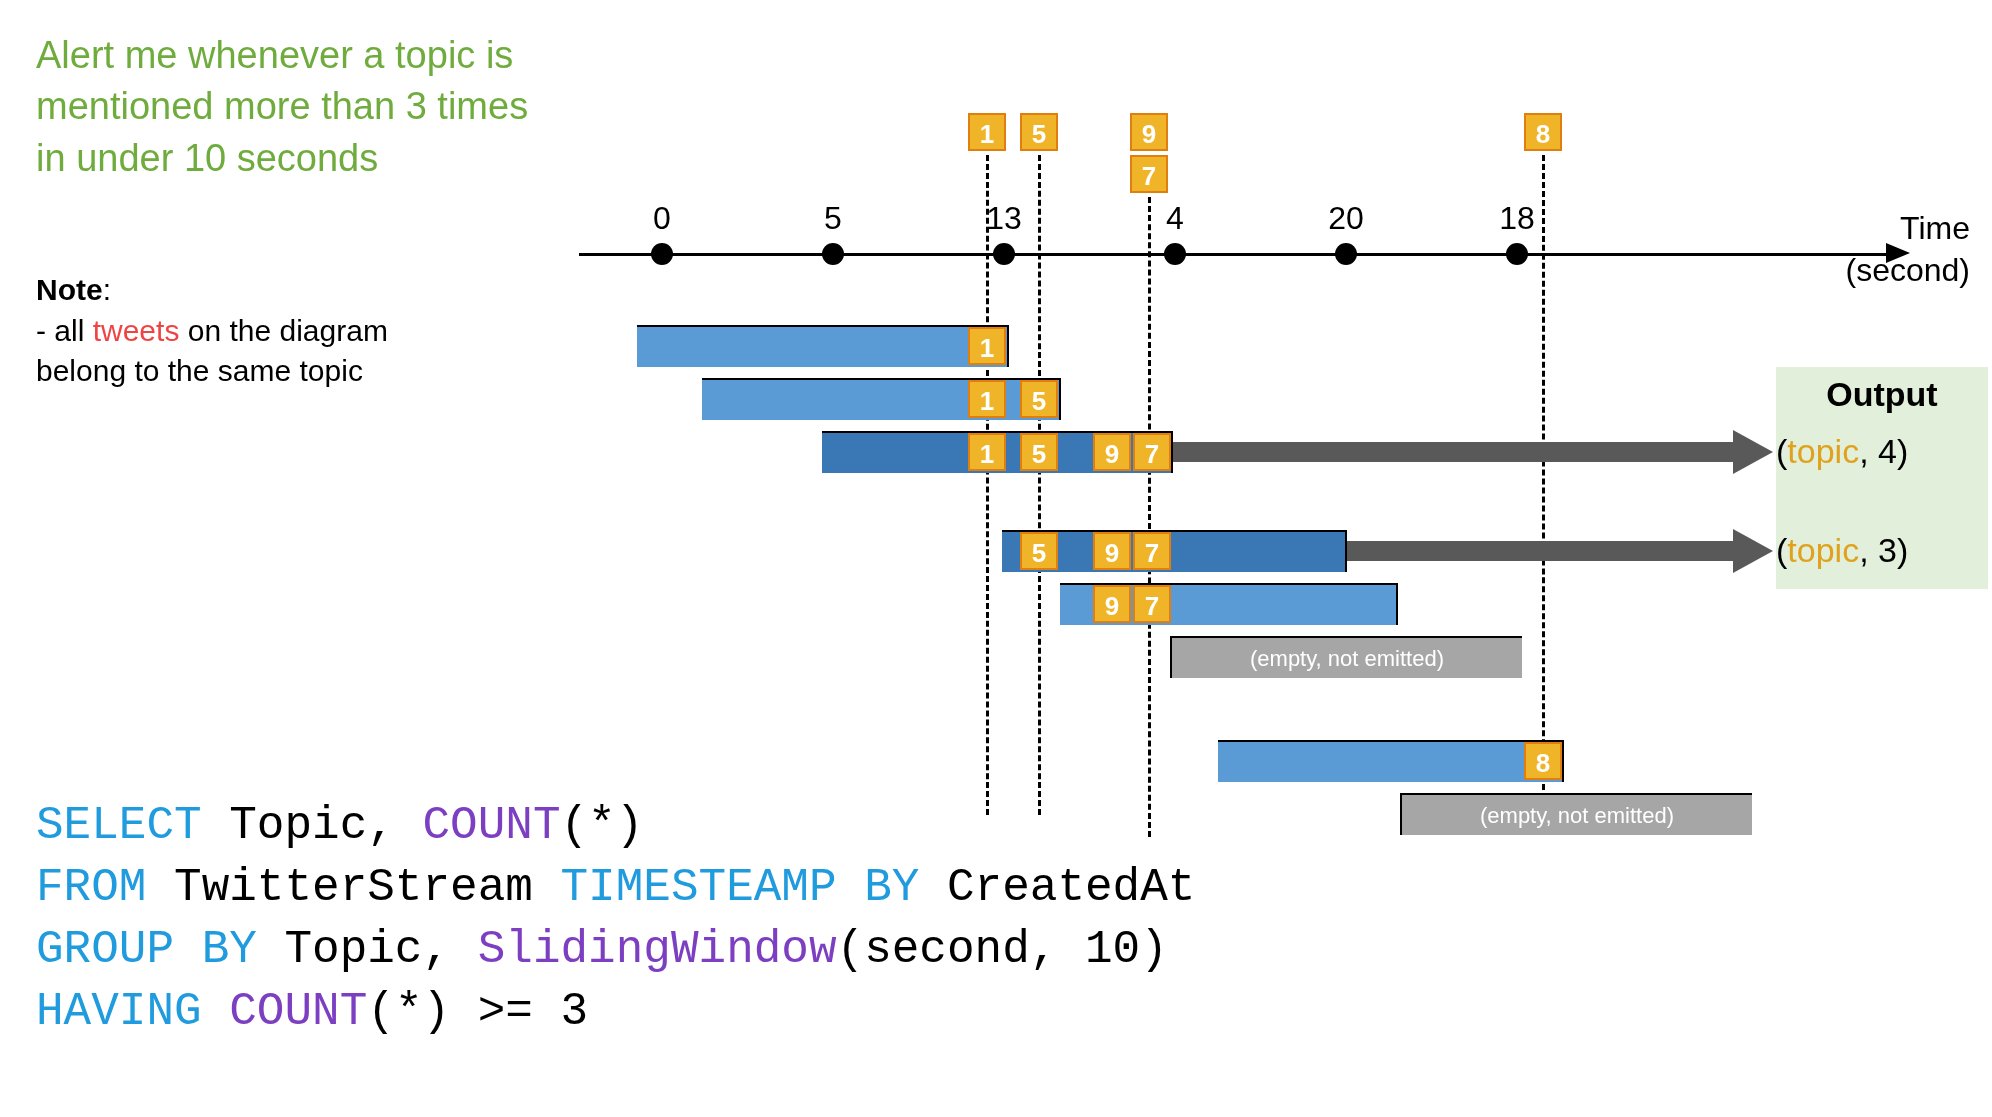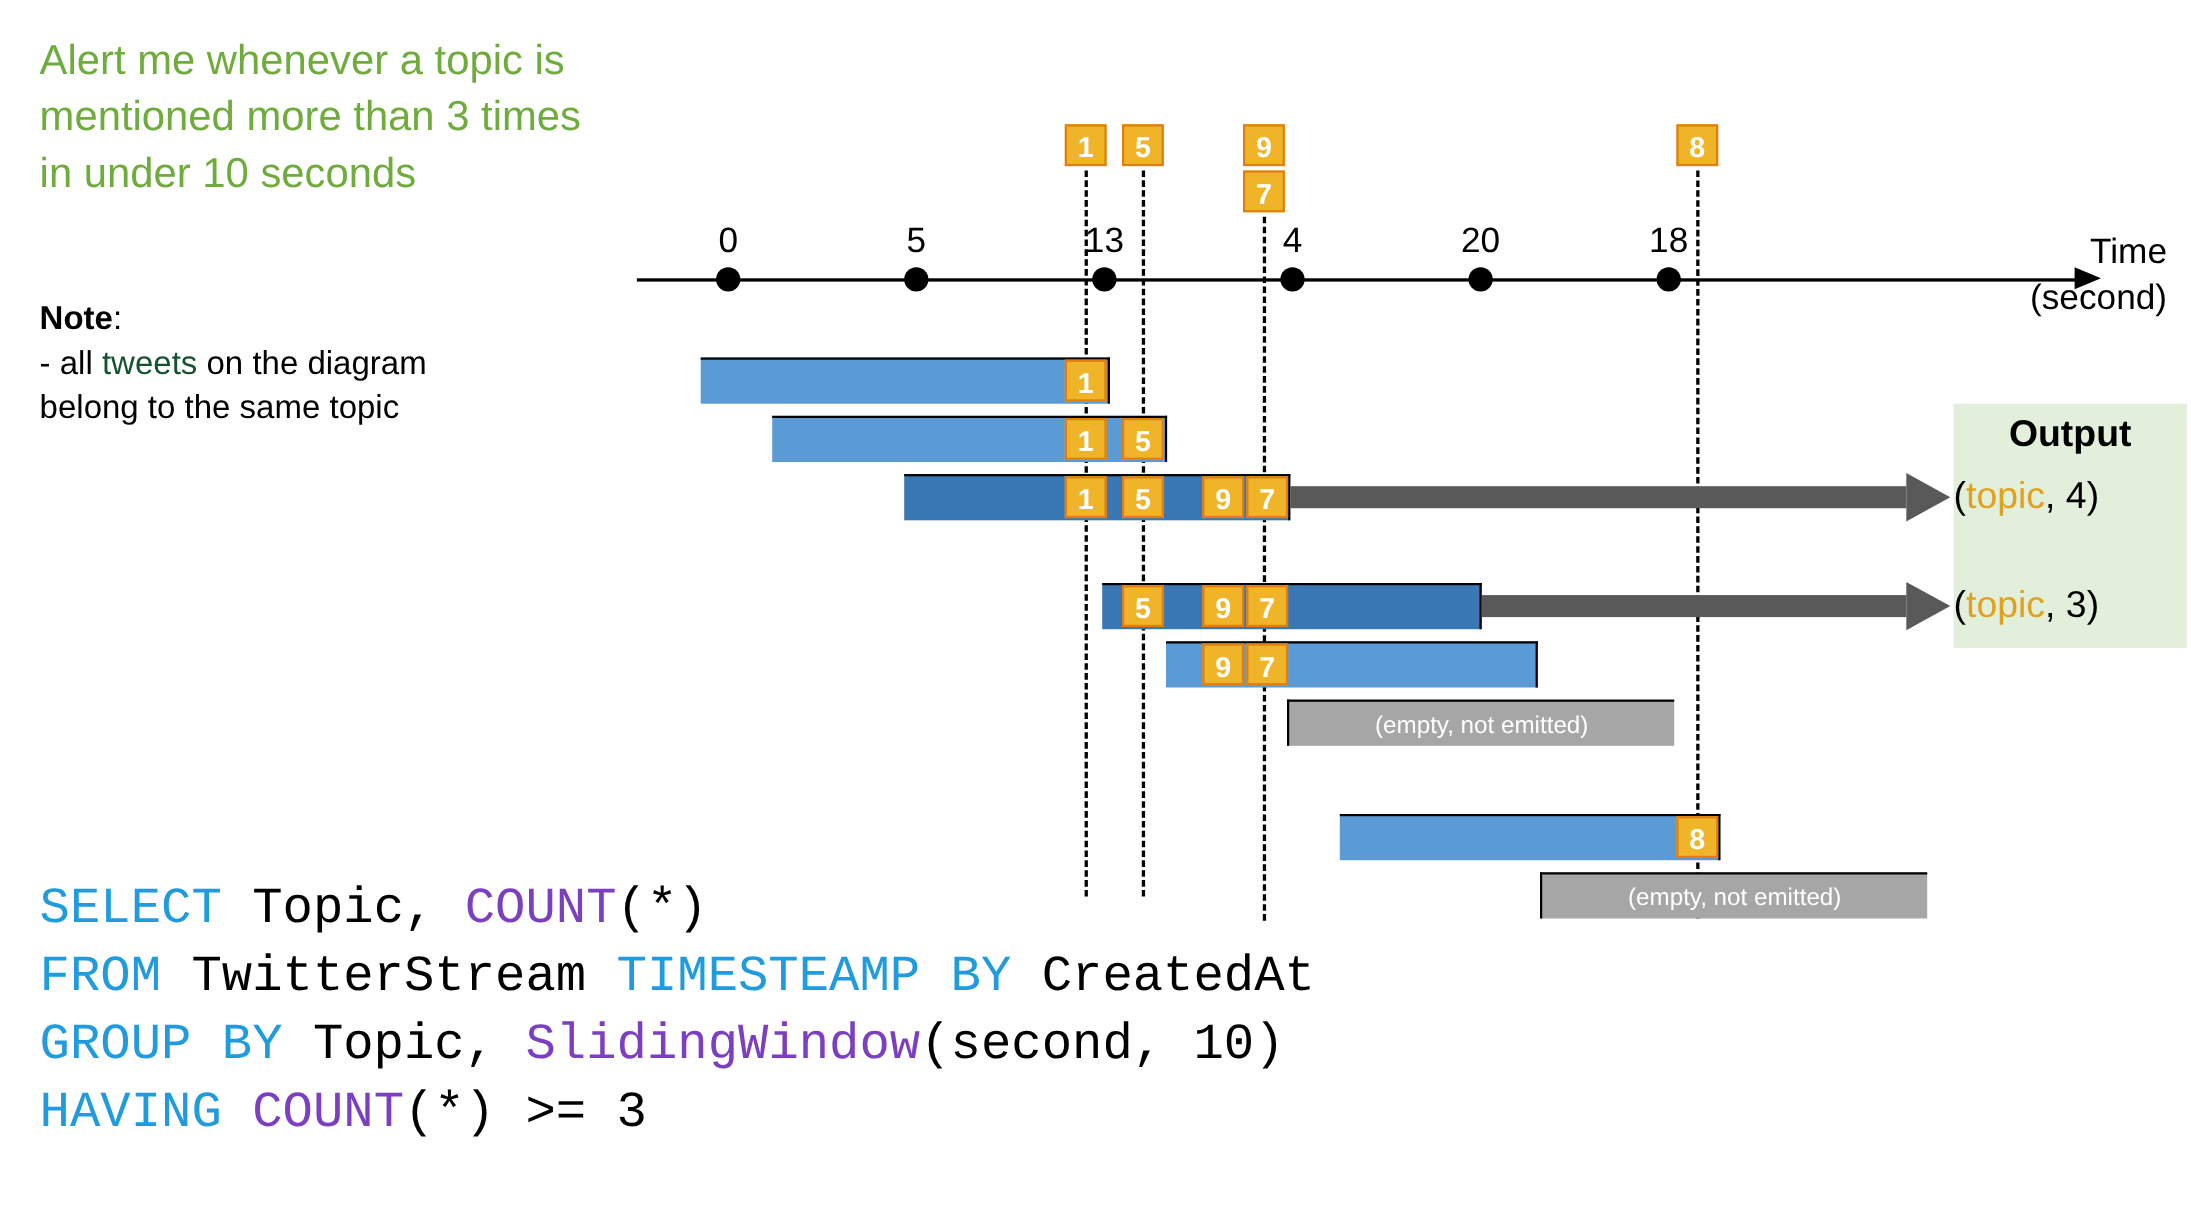--- a/index.html
+++ b/index.html
@@ -23,21 +23,21 @@
     color: #6FAC3D;
     font-size: 38px;
     line-height: 1.35;
   }
   .note-block {
     color: #000;
     font-size: 30px;
     line-height: 1.35;
   }
   .note-block .strong { font-weight: 700; }
-  .note-block .tweets { color: #14532d; }
+  .note-block .tweets { color: #ef4444; }
 
   
   .title-bar {
     background: #70AD47;
     color: #fff;
     text-align: center;
     font-size: 32px;
     line-height: 56px;
     height: 56px;
   }

